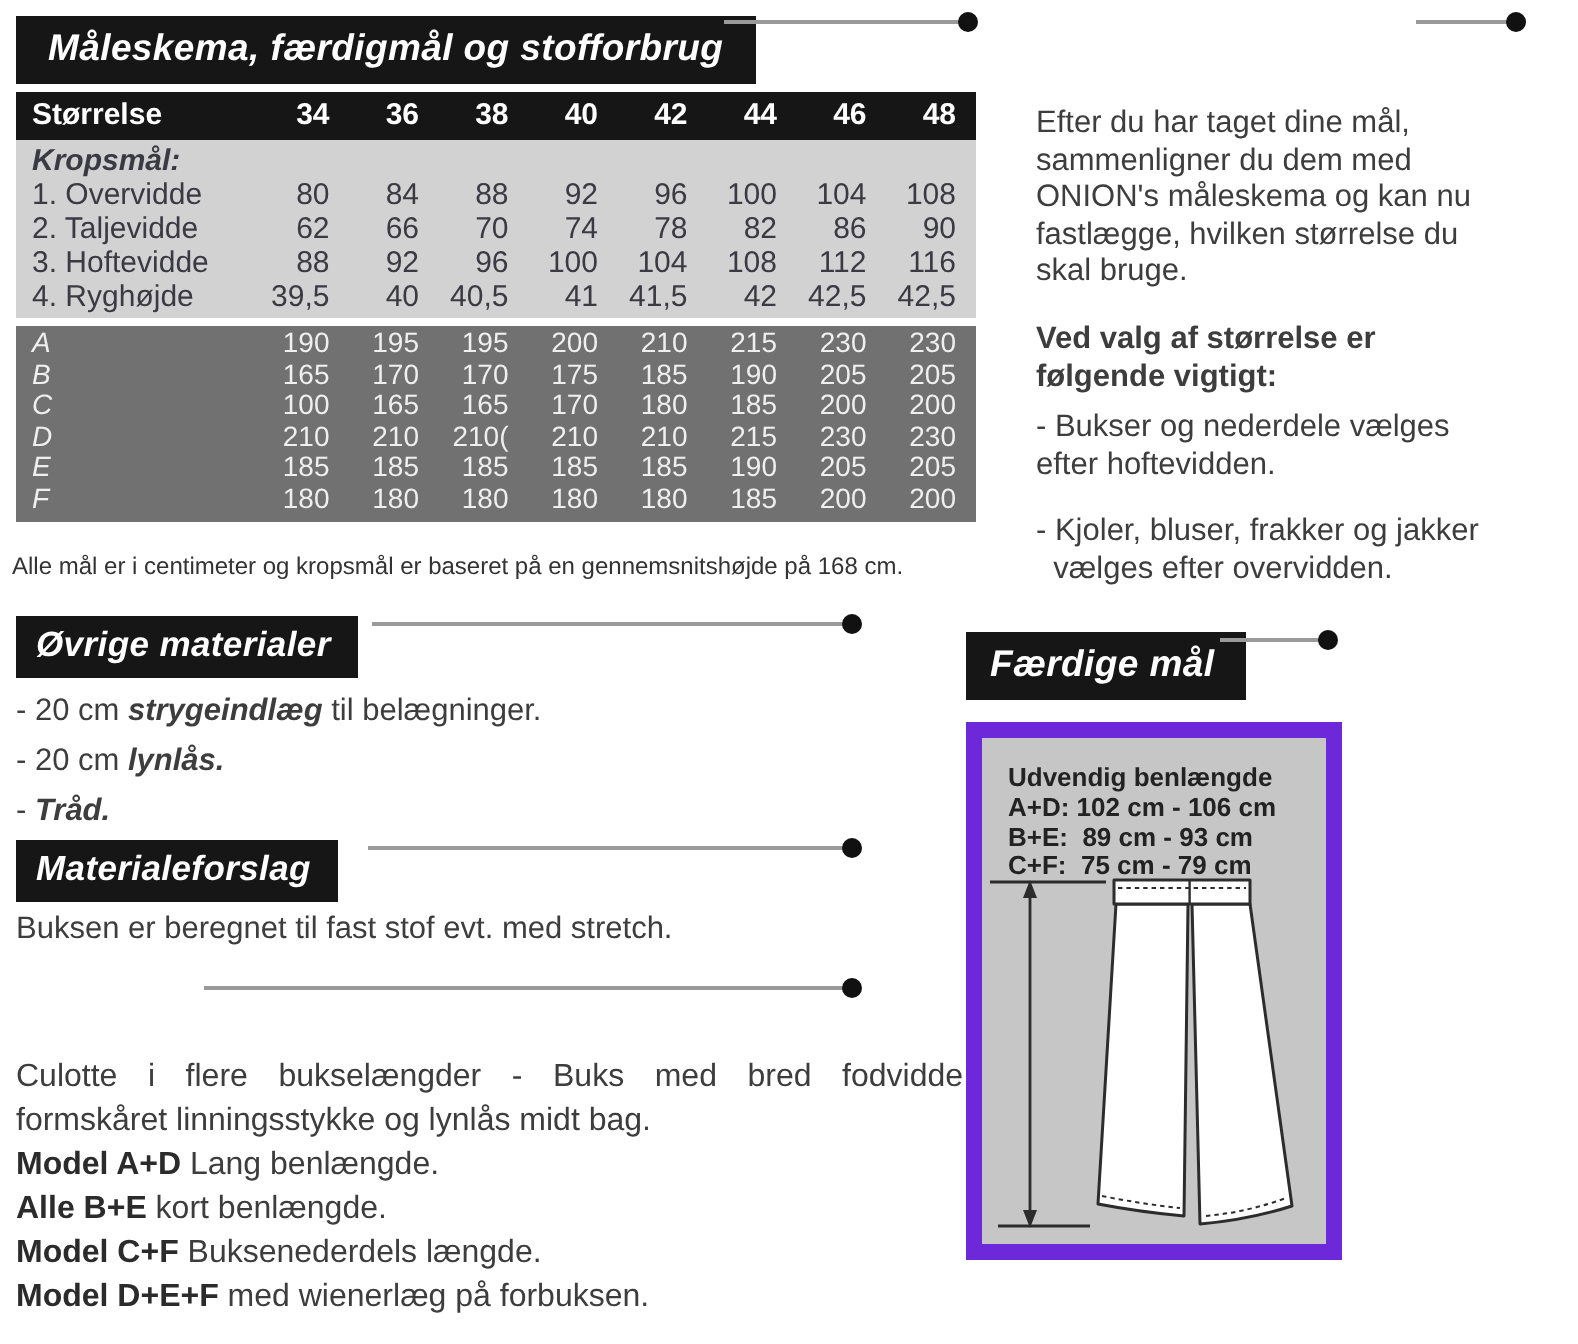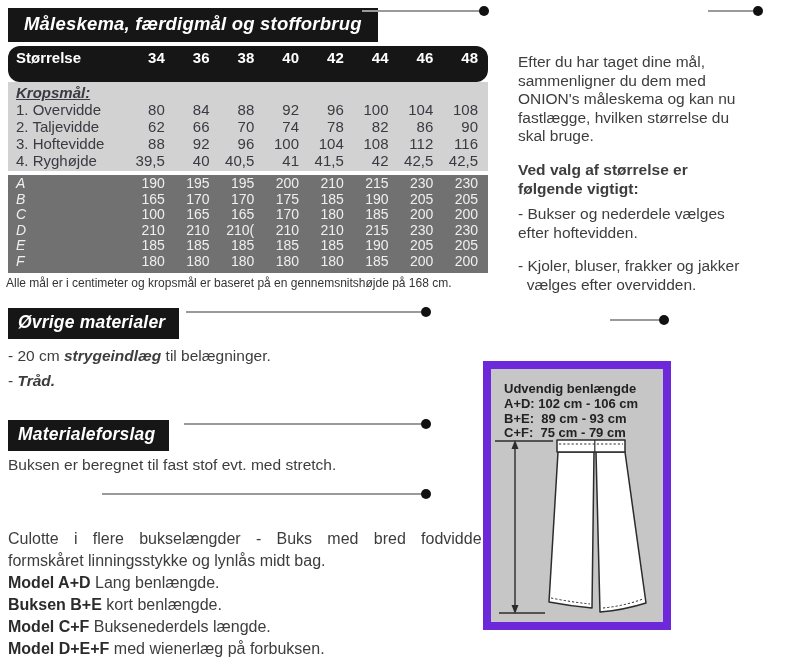--- a/index.html
+++ b/index.html
@@ -12,30 +12,30 @@
     position:absolute;background:#161616;color:#fff;font-style:italic;font-weight:bold;
     font-size:17.5px;padding:4px 14px 6px 10px;white-space:nowrap;letter-spacing:.2px;
   }
   .hdr.big{font-size:18.5px;padding:5px 16px 7px 12px;}
   
   .cline{position:absolute;height:2px;background:#9a9a9a;}
   .cdot{position:absolute;right:-5px;top:-4px;width:10px;height:10px;background:#111;border-radius:50%;}
   
   .mtable{position:absolute;left:8px;top:46px;width:480px;}
   .trow{display:flex;padding:0 10px 0 8px;}
-  .thead{background:#161616;color:#fff;font-weight:bold;height:36px;line-height:24px;font-size:15px;border-radius:12px;}
+  .thead{background:#161616;color:#fff;font-weight:bold;height:24px;line-height:24px;font-size:15px;}
   .sec{display:block;}
   .sec.light{background:#d2d2d2;padding:2px 0 2px;color:#3a3a42;}
   .sec.light .trow{line-height:17px;font-size:15px;}
   .sec.dark{background:#717171;padding:1px 0 4px;color:#efefef;margin-top:4px;}
   .sec.dark .trow{line-height:15.5px;font-size:14px;}
   .c0{width:104px;flex:none;text-align:left;}
   .c0full{flex:1;text-align:left;}
   .cv{flex:1;text-align:right;}
-  .bi{font-weight:bold;font-style:italic;text-decoration:underline;}
+  .bi{font-weight:bold;font-style:italic;}
   .it{font-style:italic;}
   .footnote{position:absolute;left:6px;top:276px;font-size:12px;color:#333;}
   
   .materials-list{position:absolute;left:8px;top:343px;font-size:15.5px;line-height:25px;color:#3d3d3d;}
   .em2{font-weight:bold;font-style:italic;}
   .plain{position:absolute;font-size:15.5px;color:#3d3d3d;}
   .sil-par{position:absolute;left:8px;top:528px;width:478px;font-size:16px;line-height:22px;color:#3d3d3d;}
   .sil-line1{text-align:justify;text-align-last:justify;}
   .models{position:absolute;left:8px;top:572px;font-size:16px;line-height:22px;color:#3d3d3d;}
   .models b{color:#2b2b2b;}
@@ -202,41 +202,42 @@
   <div class="footnote">Alle mål er i centimeter og kropsmål er baseret på en gennemsnitshøjde på 168 cm.</div>
 
   <div class="hdr" style="left:8px;top:308px;">
     <span>Øvrige materialer</span>
   </div>
   <div class="cline" style="left:186px;top:311px;width:240px;">
     <span class="cdot"></span>
   </div>
   <div class="materials-list">
       <div class="mat-item"><span>- 20 cm </span><span class="em2">strygeindlæg</span><span> til belægninger.</span></div>
+      <div class="mat-item"><span>- 20 cm </span><span class="em2">lynlås.</span></div>
       <div class="mat-item"><span>- </span><span class="em2">Tråd.</span></div>
     </div>
 
   <div class="hdr" style="left:8px;top:420px;">
     <span>Materialeforslag</span>
   </div>
   <div class="cline" style="left:184px;top:423px;width:242px;">
     <span class="cdot"></span>
   </div>
   <div class="plain" style="left:8px;top:456px;">Buksen er beregnet til fast stof evt. med stretch.</div>
 
   <div class="cline" style="left:102px;top:493px;width:324px;">
     <span class="cdot"></span>
   </div>
   <div class="sil-par">
     <div class="sil-line1">Culotte i flere bukselængder - Buks med bred fodvidde,</div>
     <div>formskåret linningsstykke og lynlås midt bag.</div>
   </div>
   <div class="models">
       <div class="model-line"><b>Model A+D</b><span> Lang benlængde.</span></div>
-      <div class="model-line"><b>Buksen B+E</b><span> kort benlængde.</span></div>
+      <div class="model-line"><b>Alle B+E</b><span> kort benlængde.</span></div>
       <div class="model-line"><b>Model C+F</b><span> Buksenederdels længde.</span></div>
       <div class="model-line"><b>Model D+E+F</b><span> med wienerlæg på forbuksen.</span></div>
     </div>
 
   <div class="cline" style="left:708px;top:10px;width:50px;">
     <span class="cdot"></span>
   </div>
 
   <div class="rtext" style="top:53px;">Efter du har taget dine mål,
 sammenligner du dem med
@@ -245,20 +246,23 @@
 skal bruge.</div>
   <div class="rtext rbold" style="top:161px;">Ved valg af størrelse er
 følgende vigtigt:</div>
   <div class="bullets">
       <div class="advice-item">- Bukser og nederdele vælges
 efter hoftevidden.</div>
       <div class="advice-item">- Kjoler, bluser, frakker og jakker
   vælges efter overvidden.</div>
     </div>
 
+  <div class="hdr big" style="left:483px;top:316px;">
+    <span>Færdige mål</span>
+  </div>
   <div class="cline" style="left:610px;top:319px;width:54px;">
     <span class="cdot"></span>
   </div>
 
   <div class="mbox">
     <div class="mbox-text">
       <div>Udvendig benlængde</div>
       <div>
           <div class="leg-line">A+D: 102 cm - 106 cm</div>
           <div class="leg-line">B+E:  89 cm - 93 cm</div>

